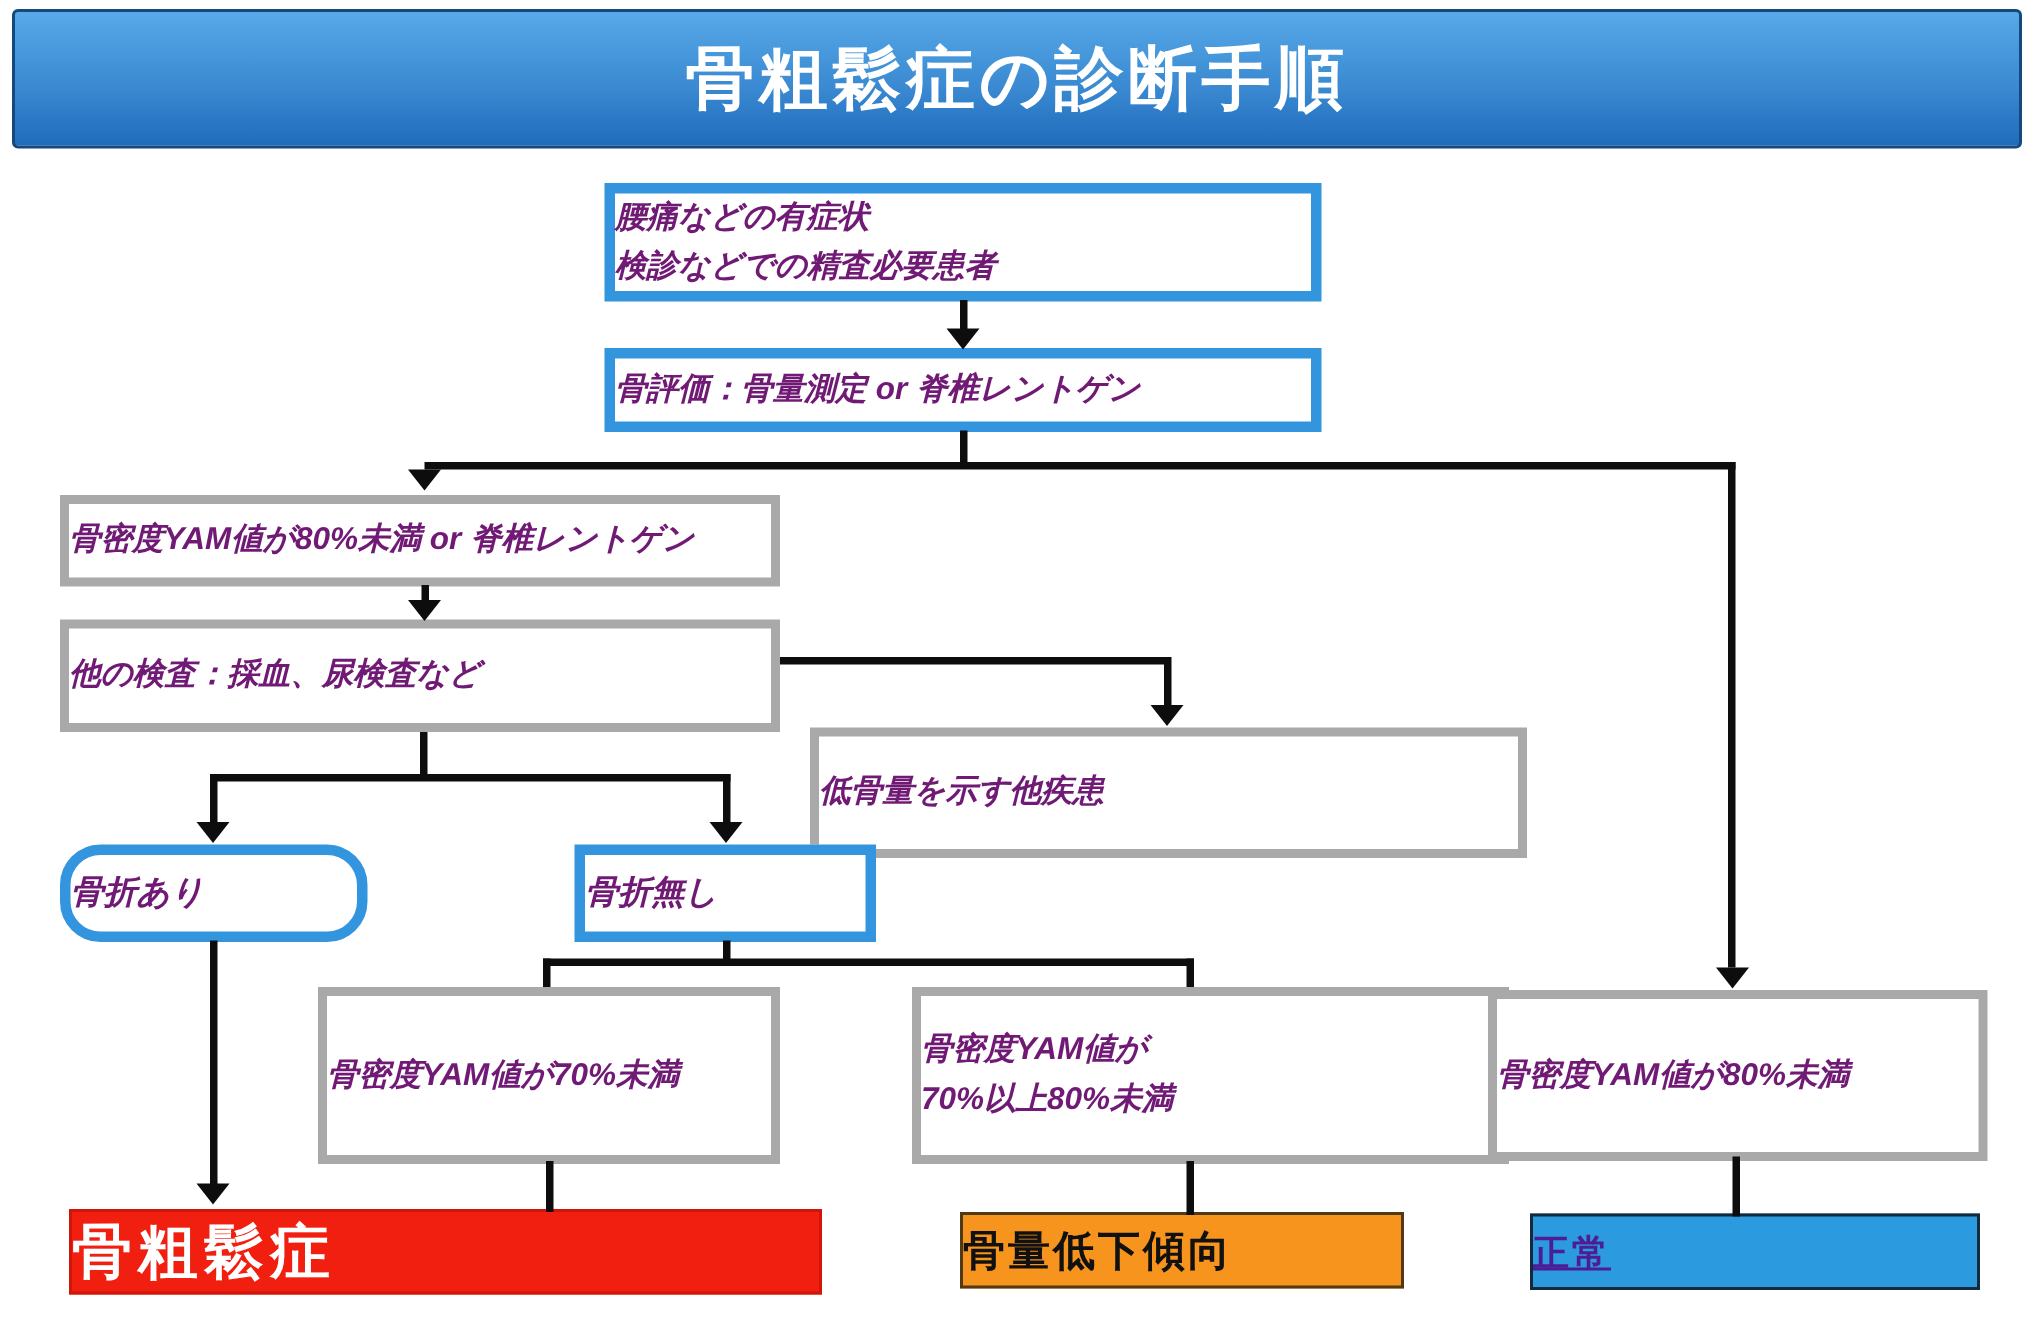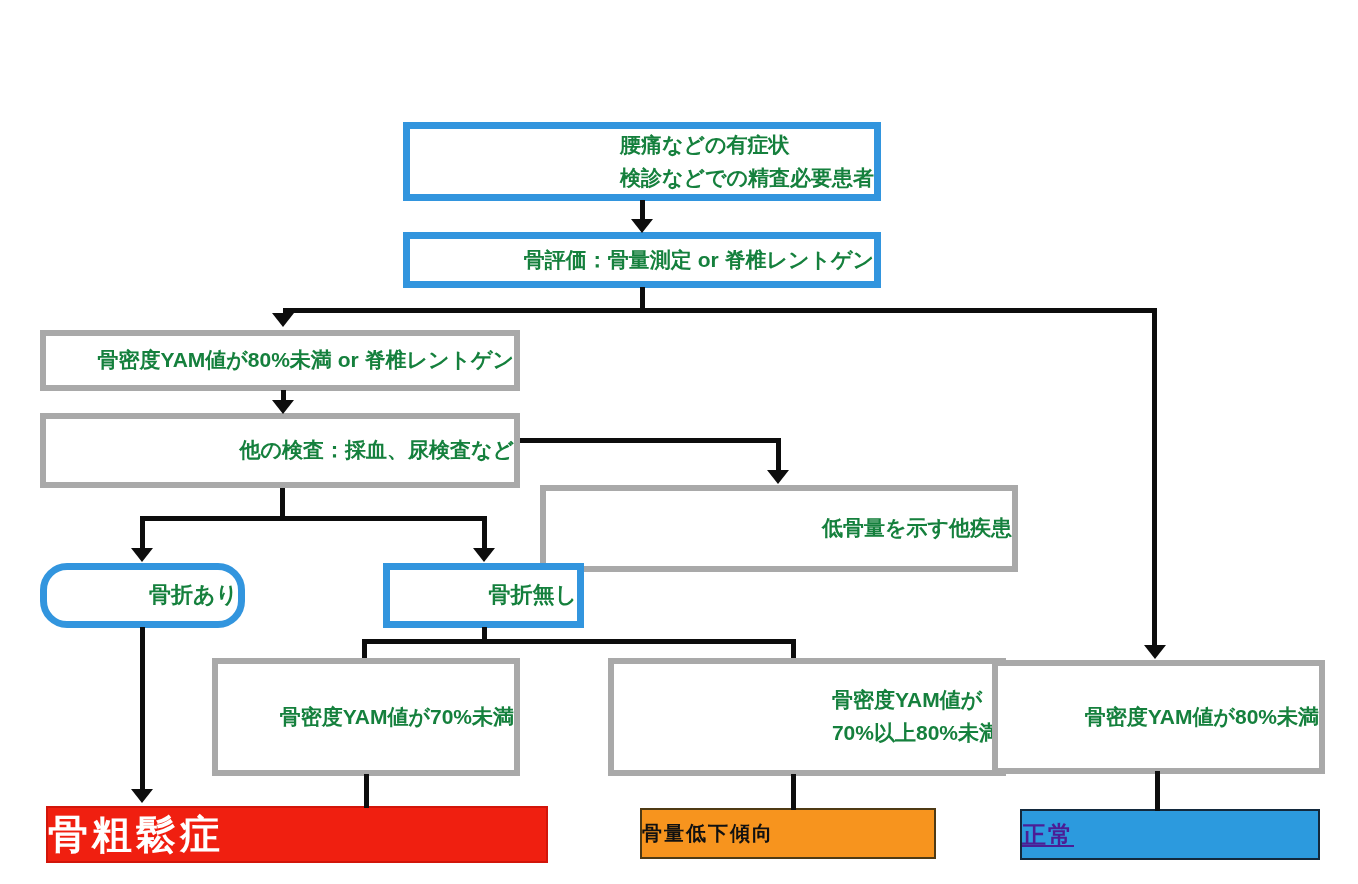--- a/index.html
+++ b/index.html
@@ -11,36 +11,36 @@
   #banner{
     position:absolute;left:8px;top:6px;width:1340px;height:93px;box-sizing:border-box;
     border:2px solid var(--banner-border,#15497e);border-radius:4px;
     background:linear-gradient(180deg,var(--banner-top,#57a9e8) 0%,#3b8ad2 55%,var(--banner-bottom,#1f6cbc) 100%);
     display:flex;align-items:center;justify-content:center;
   }
   #banner .t{color:#ffffff;font-size:46px;font-weight:700;letter-spacing:3px;}
   
   .node{
     position:absolute;background:#ffffff;box-sizing:border-box;
-    display:flex;align-items:center;justify-content:flex-end;text-align:center;
-    font-weight:700;font-size:21px;line-height:1.55;color:#15803d;
+    display:flex;align-items:center;justify-content:flex-start;text-align:center;
+    font-weight:700;font-size:21px;line-height:1.55;color:#701a75;font-style:italic;
   }
   .b-blue{border:7px solid var(--blue-border,#3295de);}
   .b-gray{border:6px solid var(--gray-border,#a9a9a9);}
   .tl{text-align:left;}
   .tl span{display:block;}
   
   .result{
     position:absolute;box-sizing:border-box;display:flex;align-items:center;justify-content:flex-start;
     font-weight:700;
   }
   #r-osteo{left:46px;top:806px;width:502px;height:57px;background:var(--result-red,#f01f10);
     border:2px solid var(--result-red-border,#d2150a);color:#ffffff;font-size:40px;letter-spacing:4px;}
   #r-low{left:640px;top:808px;width:296px;height:51px;background:var(--result-orange,#f7941e);
-    border:2px solid #4f3a14;color:#111;font-size:20px;letter-spacing:2px;}
+    border:2px solid #4f3a14;color:#111;font-size:28px;letter-spacing:2px;}
   #r-normal{left:1020px;top:809px;width:300px;height:51px;background:var(--result-blue,#2c9ade);
     border:2px solid #13293d;color:#4c1d95;font-size:24px;letter-spacing:2px;text-decoration:underline;}
   
   .vline{position:absolute;width:5px;background:var(--line,#0d0d0d);}
   .hline{position:absolute;height:5px;background:var(--line,#0d0d0d);}
   .arrow-d{position:absolute;width:0;height:0;
     border-left:11px solid transparent;border-right:11px solid transparent;
     border-top:14px solid var(--line,#0d0d0d);}
   
   #n-symptom{left:403px;top:122px;width:478px;height:79px;}
@@ -52,20 +52,23 @@
   #n-fno{left:383px;top:563px;width:201px;height:65px;font-size:22px;}
   #n-yam70{left:212px;top:658px;width:308px;height:118px;}
   #n-yam7080{left:608px;top:658px;width:398px;height:118px;}
   #n-yam80r{left:992px;top:660px;width:333px;height:114px;}
 </style>
 </head>
 <body>
 
 <div id="canvas">
 
+  <div id="banner">
+    <span class="t">骨粗鬆症の診断手順</span>
+  </div>
 
   <div id="n-symptom" class="node b-blue">
     <div class="tl">
       <span>腰痛などの有症状</span>
       <span>検診などでの精査必要患者</span>
     </div>
   </div>
 
   <div id="n-assessment" class="node b-blue">
     <span>骨評価：骨量測定 or 脊椎レントゲン</span>

